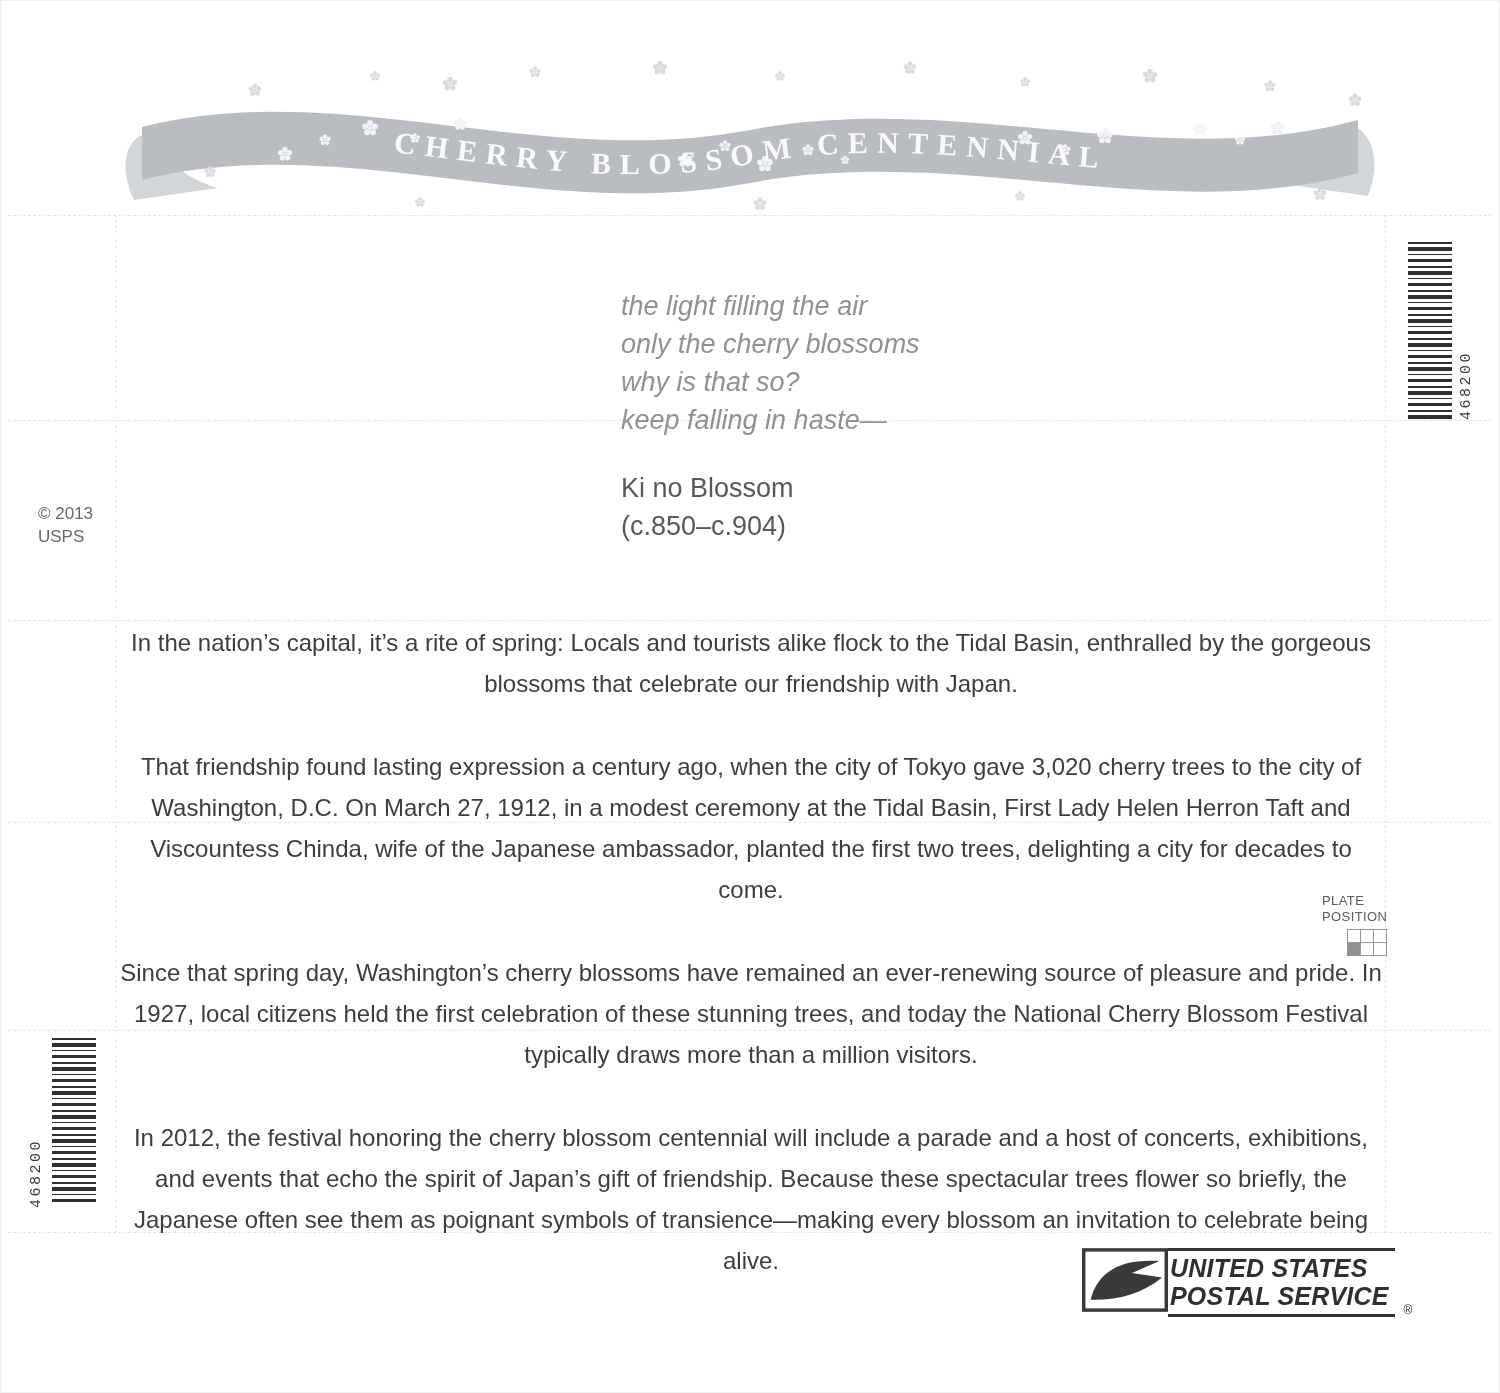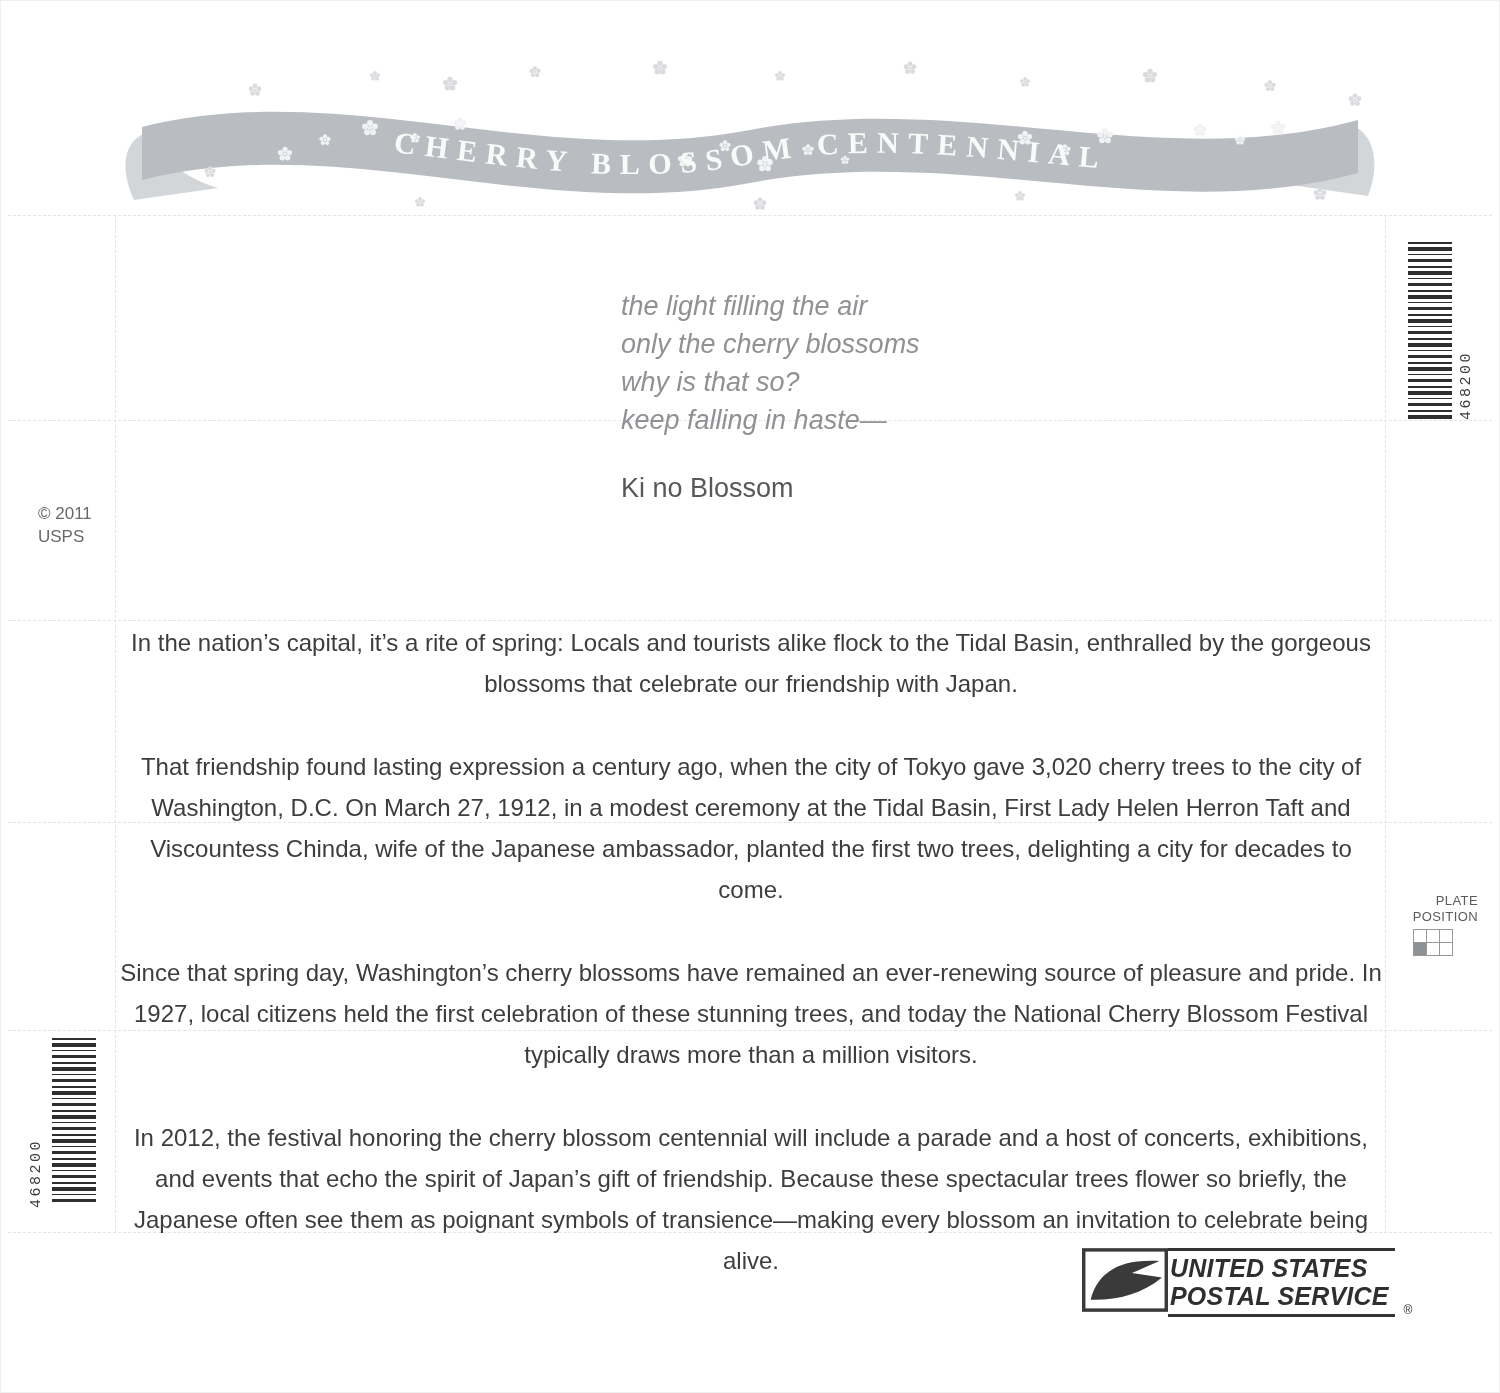--- a/index.html
+++ b/index.html
@@ -41,21 +41,21 @@
   #bc-bl { left:52px;  top:1038px; width:44px; height:168px; }
   .vtext {
     position:absolute; transform-origin:0 0; transform:rotate(-90deg);
     white-space:nowrap; font-family:"Liberation Mono", monospace;
     font-size:15px; letter-spacing:2.5px; color:#3a3a3a;
   }
   #bcnum-tr { left:1458px; top:420px; }
   #bcnum-bl { left:28px;  top:1208px; }
 
   
-  .plate { position:absolute; left:1388px; top:893px; width:90px; text-align:right;
+  .plate { position:absolute; left:1322px; top:893px; width:90px; text-align:left;
            font-size:13px; letter-spacing:0.4px; color:#5a5b5d; line-height:1.25; }
   .plate-grid { margin:4px auto 0; width:39px; display:grid; grid-template-columns:repeat(3,13px); grid-auto-rows:13px; }
   .plate-grid div { border:1px solid #97989a; margin:-1px 0 0 -1px; background:#ffffff; }
   .plate-grid div.filled { background:#8e9194; }
 
   
   .footer-note { position:absolute; left:124px; top:1288px; font-size:20px; font-style:italic; color:#3c3d3f; }
 
   
   .usps { position:absolute; left:1082px; top:1248px; display:flex; align-items:flex-start; gap:0; }
@@ -137,31 +137,32 @@
         <use href="#flw" transform="translate(1158,86) scale(1.0)"></use>
       </g>
 
       <text font-size="30" letter-spacing="9" font-weight="bold" font-family="'Liberation Serif', serif" fill="#fafafa">
         <textPath href="#bannerPath" startOffset="235">CHERRY BLOSSOM CENTENNIAL</textPath>
       </text>
     </svg>
   </div>
 
   <div class="copyright">
-    <div>© 2011</div>
+    <div>© 2013</div>
     <div>USPS</div>
   </div>
 
   <div class="poem">
     <div>the light filling the air</div>
     <div>only the cherry blossoms</div>
     <div>why is that so?</div>
     <div>keep falling in haste—</div>
     <div class="poem-attr">
       <div>Ki no Blossom</div>
+      <div>(c.850–c.904)</div>
     </div>
   </div>
 
   <div class="barcode-bars" id="bc-tr"></div>
   <div class="vtext" id="bcnum-tr">468200</div>
 
   <div class="paragraphs">
     <p>In the nation’s capital, it’s a rite of spring: Locals and tourists alike flock to the Tidal Basin, enthralled by the gorgeous blossoms that celebrate our friendship with Japan.</p>
     <p>That friendship found lasting expression a century ago, when the city of Tokyo gave 3,020 cherry trees to the city of Washington, D.C. On March 27, 1912, in a modest ceremony at the Tidal Basin, First Lady Helen Herron Taft and Viscountess Chinda, wife of the Japanese ambassador, planted the first two trees, delighting a city for decades to come.</p>
     <p>Since that spring day, Washington’s cherry blossoms have remained an ever-renewing source of pleasure and pride. In 1927, local citizens held the first celebration of these stunning trees, and today the National Cherry Blossom Festival typically draws more than a million visitors.</p>

